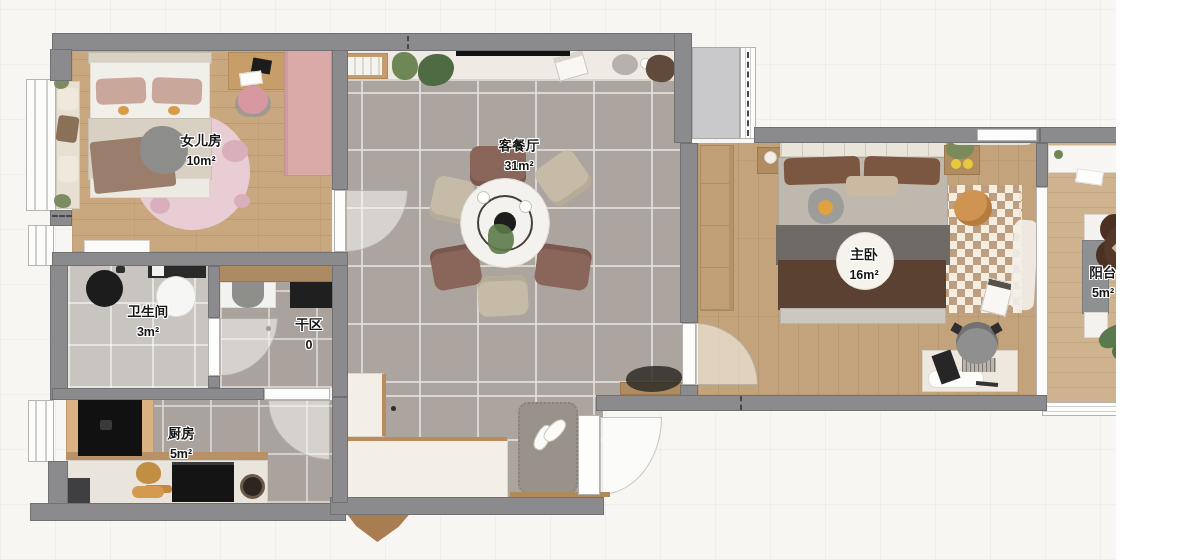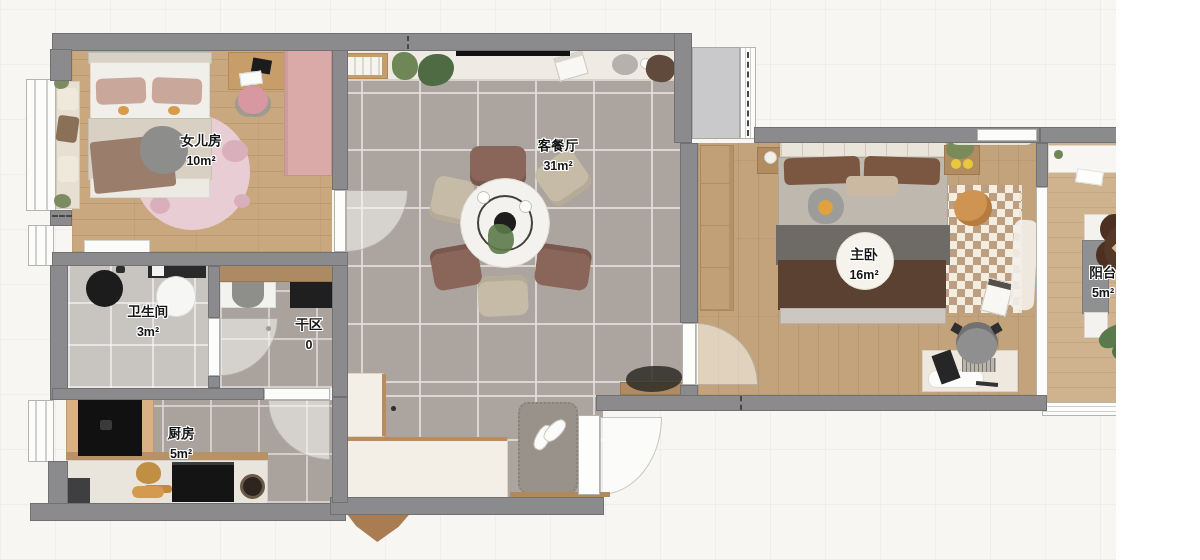--- a/index.html
+++ b/index.html
@@ -261,21 +261,21 @@
 
   <div class="door" style="left:334px;top:190px;width:12px;height:62px;z-index:31"></div>
   <div class="door" style="left:208px;top:318px;width:12px;height:58px;z-index:31"></div>
   <div class="door" style="left:682px;top:323px;width:14px;height:62px;z-index:31"></div>
   <div class="door" style="left:578px;top:415px;width:22px;height:80px;z-index:31"></div>
 
   <div class="rlabel" style="left:201px;top:131px">
     <div class="rname">女儿房</div>
     <div class="rarea">10m²</div>
   </div>
-  <div class="rlabel" style="left:558px;top:136px">
+  <div class="rlabel" style="left:519px;top:136px">
     <div class="rname">客餐厅</div>
     <div class="rarea">31m²</div>
   </div>
   <div class="rlabel" style="left:148px;top:302px">
     <div class="rname">卫生间</div>
     <div class="rarea">3m²</div>
   </div>
   <div class="rlabel" style="left:309px;top:315px">
     <div class="rname">干区</div>
     <div class="rarea">0</div>

